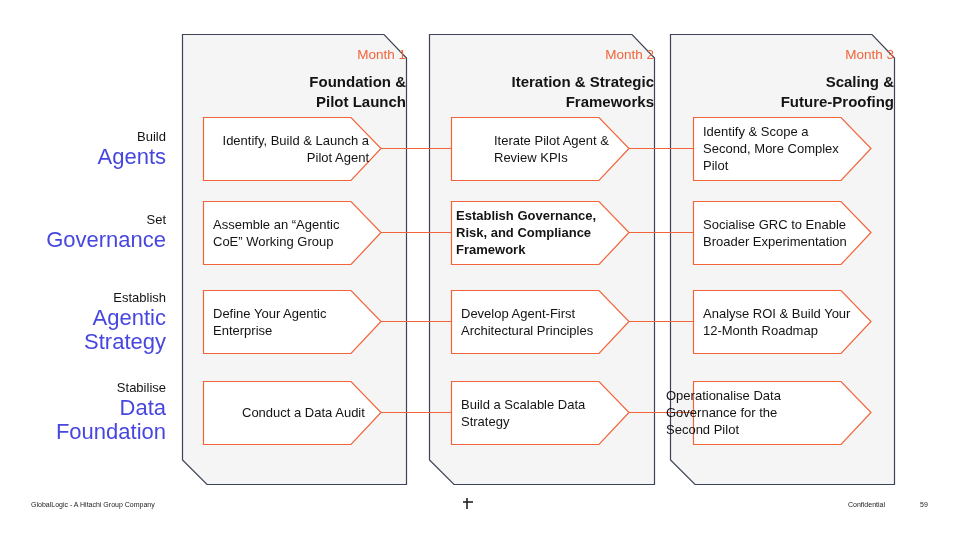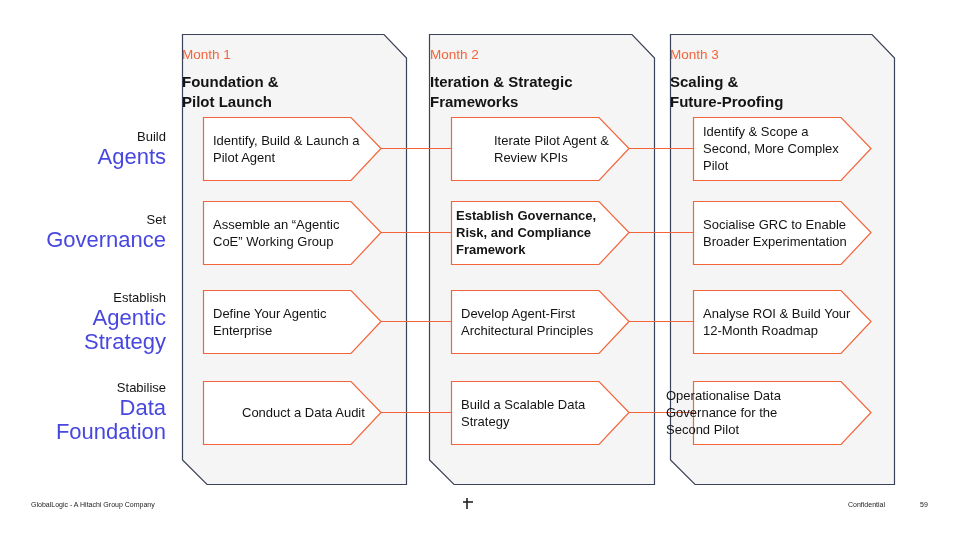--- a/index.html
+++ b/index.html
@@ -2,21 +2,21 @@
 <html><head>
   <meta charset="utf-8">
   <style>
     html, body { margin: 0; padding: 0; }
     body { width: 960px; height: 540px; background: #ffffff; position: relative; overflow: hidden;
            font-family: "Liberation Sans", sans-serif; color: #141414; }
     #diagram-svg { position: absolute; left: 0; top: 0; }
     .row-label { position: absolute; right: 794px; text-align: right; width: 170px; }
     .row-verb { font-size: 13px; color: #141414; line-height: 16px; }
     .row-noun { font-size: 22px; color: #4747e0; line-height: 24px; }
-    .col-head { position: absolute; text-align: left; width: 224px; }
+    .col-head { position: absolute; text-align: right; width: 224px; }
     .col-month { font-size: 13.5px; color: #f2643a; line-height: 18px; }
     .col-title { font-size: 15px; font-weight: bold; color: #141414; line-height: 20px; margin-top: 8px; }
     .task { position: absolute; font-size: 13px; line-height: 17px; color: #141414;
             display: flex; align-items: center; }
     .footer { position: absolute; font-size: 7px; color: #222; top: 501px; }
   </style>
 </head>
 <body>
 
 <svg id="diagram-svg" width="960" height="540">
@@ -90,21 +90,21 @@
 </div>
 <div class="col-head" style="left:670px; top:46px;">
   <div class="col-month">Month 3</div>
   <div class="col-title">
     <div>Scaling &amp;</div>
     <div>Future-Proofing</div>
   </div>
 </div>
 
 <div id="task-texts">
-    <div class="task" style="left: 213px; top: 117px; height: 63px; width: 156px;">Identify, Build &amp; Launch a Pilot Agent</div>
+    <div class="task" style="left: 213px; top: 117px; height: 63px; width: 156px; text-align: right;">Identify, Build &amp; Launch a Pilot Agent</div>
     <div class="task" style="left: 461px; top: 117px; height: 63px; width: 156px; margin-left: 33px;">Iterate Pilot Agent &amp; Review KPIs</div>
     <div class="task" style="left: 703px; top: 117px; height: 63px; width: 156px;">Identify &amp; Scope a Second, More Complex Pilot</div>
     <div class="task" style="left: 213px; top: 201px; height: 63px; width: 156px;">Assemble an “Agentic CoE” Working Group</div>
     <div class="task" style="left: 456px; top: 201px; height: 63px; width: 156px; font-weight: bold;">Establish Governance, Risk, and Compliance Framework</div>
     <div class="task" style="left: 703px; top: 201px; height: 63px; width: 156px;">Socialise GRC to Enable Broader Experimentation</div>
     <div class="task" style="left: 213px; top: 290px; height: 63px; width: 156px;">Define Your Agentic Enterprise</div>
     <div class="task" style="left: 461px; top: 290px; height: 63px; width: 156px;">Develop Agent-First Architectural Principles</div>
     <div class="task" style="left: 703px; top: 290px; height: 63px; width: 156px;">Analyse ROI &amp; Build Your 12-Month Roadmap</div>
     <div class="task" style="left: 213px; top: 381px; height: 63px; width: 156px; margin-left: 29px;">Conduct a Data Audit</div>
     <div class="task" style="left: 461px; top: 381px; height: 63px; width: 156px;">Build a Scalable Data Strategy</div>

